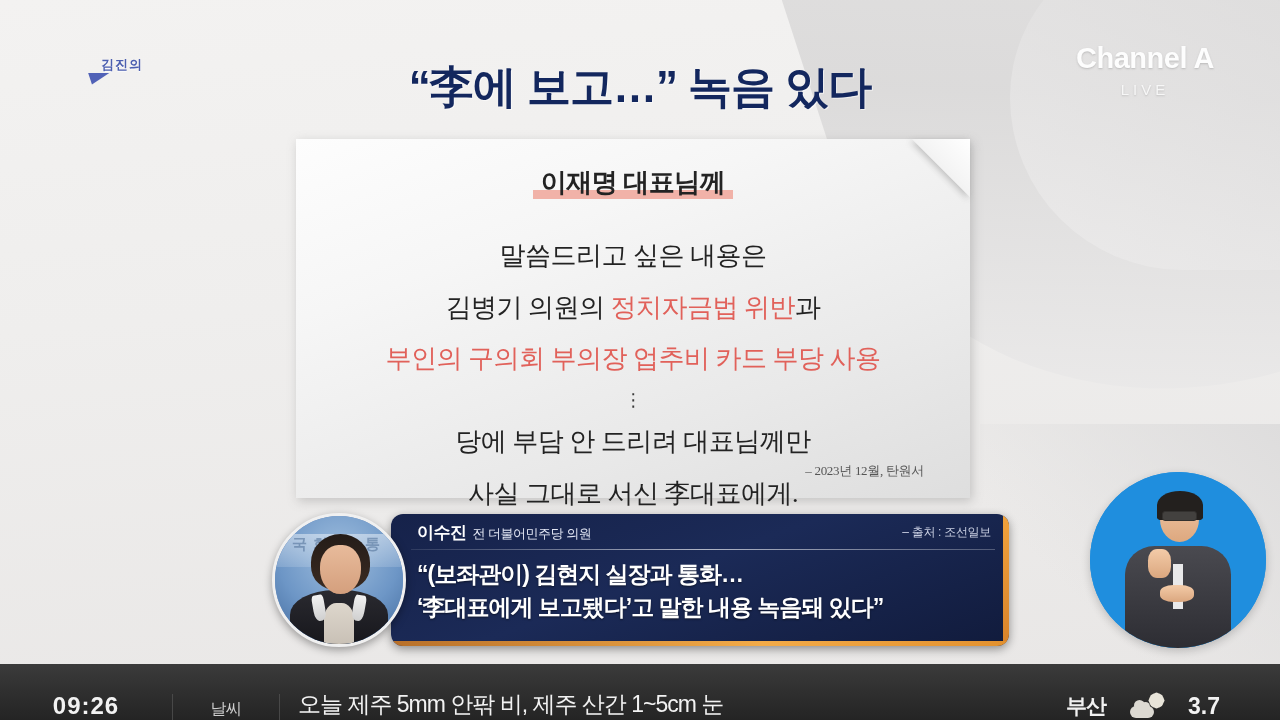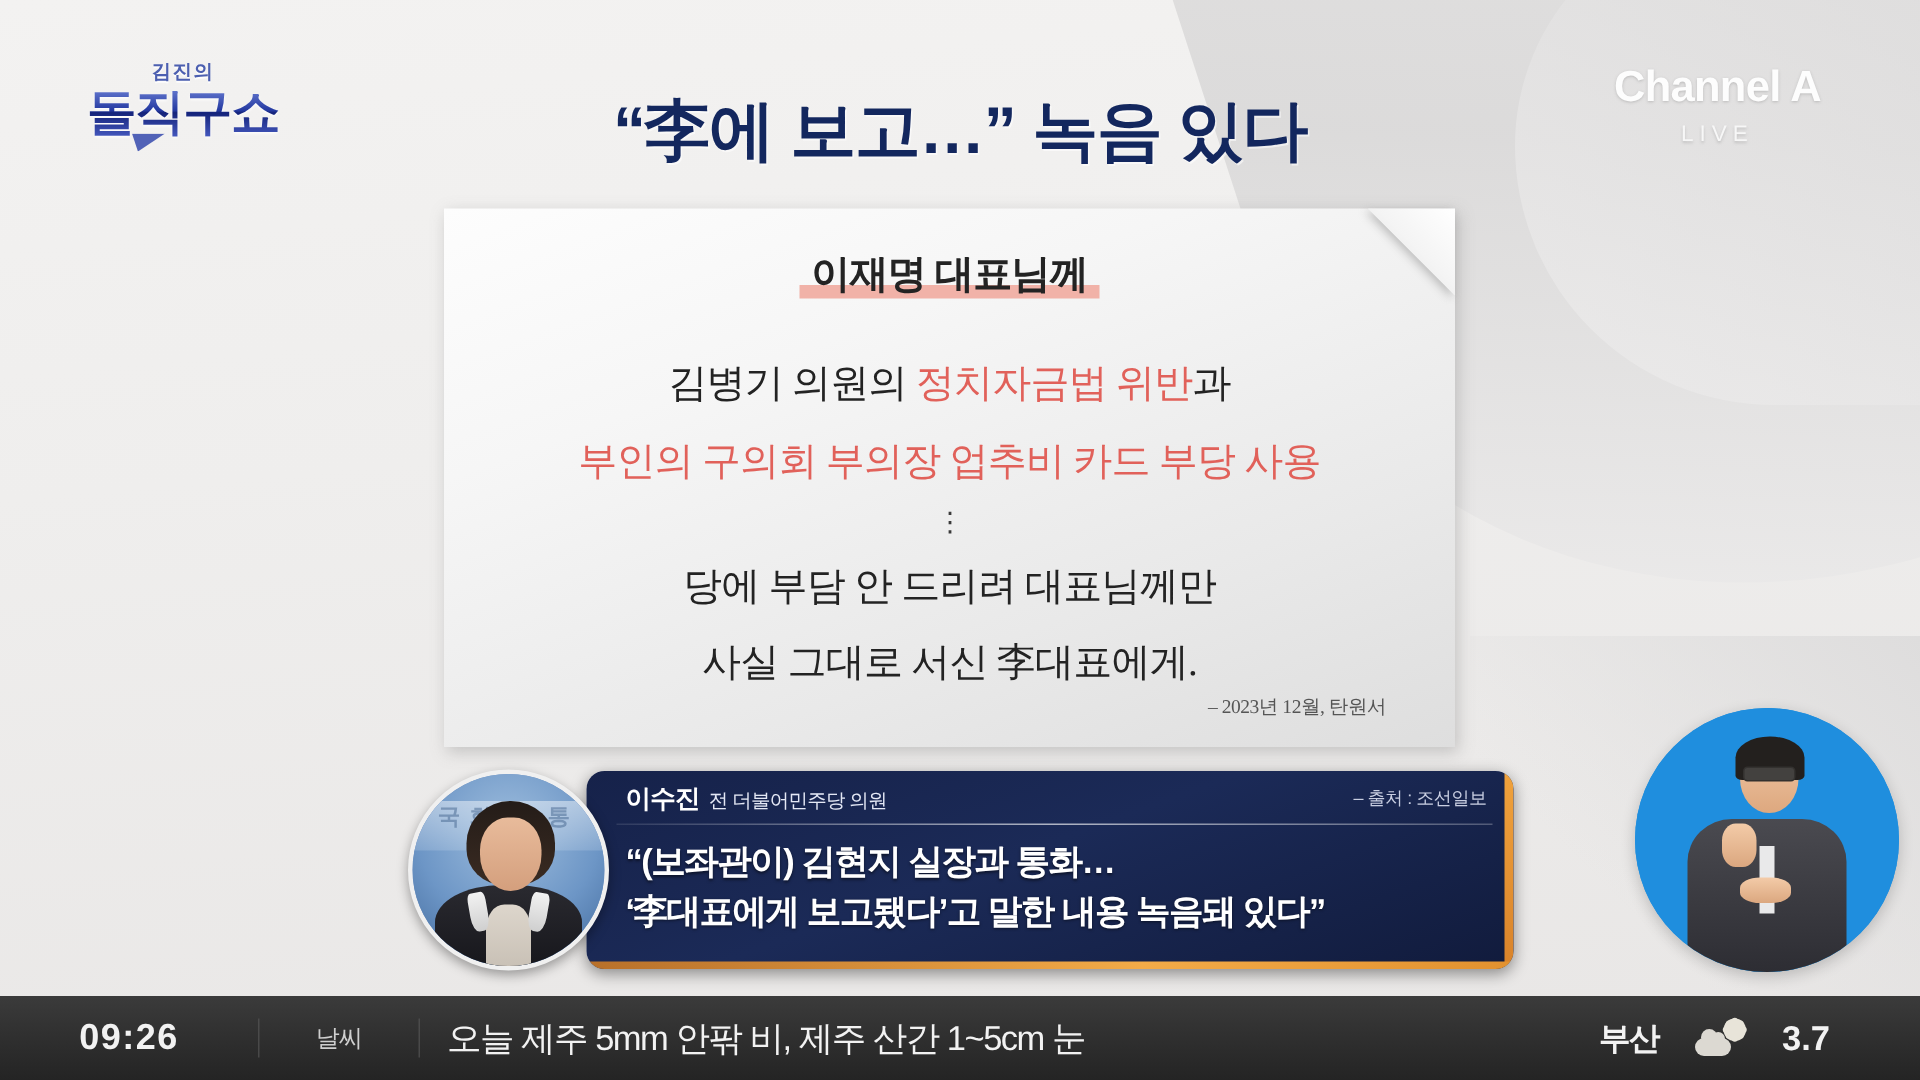--- a/index.html
+++ b/index.html
@@ -288,21 +288,21 @@
     border-radius:40%;
   }
   .sg-hand.up { left:33%; top:44%; width:13%; height:16%; }
   .sg-hand.dn { left:40%; top:64%; width:19%; height:10%; }
 
   
   .ticker {
     position:absolute; left:0; right:0; bottom:0;
     height:56px;
     background:linear-gradient(180deg,#3b3b3b 0%,#2e2e2e 55%,#242424 100%);
-    display:flex; align-items:center;
+    display:flex; align-items:flex-end;
     color:#f2f2f2;
   }
   .tk-time {
     width:172px; text-align:center;
     font-size:24px; font-weight:bold; letter-spacing:1px;
     font-family:"Liberation Sans", sans-serif;
   }
   .tk-label {
     width:106px; text-align:center;
     font-size:16px; color:#cfcfcf; letter-spacing:-.5px;
@@ -348,41 +348,43 @@
 <body>
 
 <div id="stage">
 
   <div class="bg-diag"></div>
   <div class="bg-diag2"></div>
   <div class="bg-shadow-br"></div>
 
   <div class="logo">
     <div class="logo-top">김진의</div>
-    <div class="logo-main">돌직구쇼</div>
     <div class="logo-tail"></div>
   </div>
 
   <div class="channel">
     <div class="channel-name">Channel A</div>
     <div class="channel-live">LIVE</div>
   </div>
 
   <div class="headline">“李에 보고…” 녹음 있다</div>
 
   <div class="doc">
     <div class="doc-curl"></div>
     <div class="doc-curl2"></div>
 
     <div class="doc-inner">
       <div class="doc-title-wrap">
         <div class="doc-title-hl"></div>
         <div class="doc-title">이재명 대표님께</div>
       </div>
 
+      <div class="doc-line">
+        <span>말씀드리고 싶은 내용은</span>
+      </div>
 
       <div class="doc-line">
         <span>김병기 의원의 </span><span class="hl-red">정치자금법 위반</span><span>과</span>
       </div>
 
       <div class="doc-line hl-red">
         <span>부인의 구의회 부의장 업추비 카드 부당 사용</span>
       </div>
 
       <div class="doc-dots">⋮</div>

